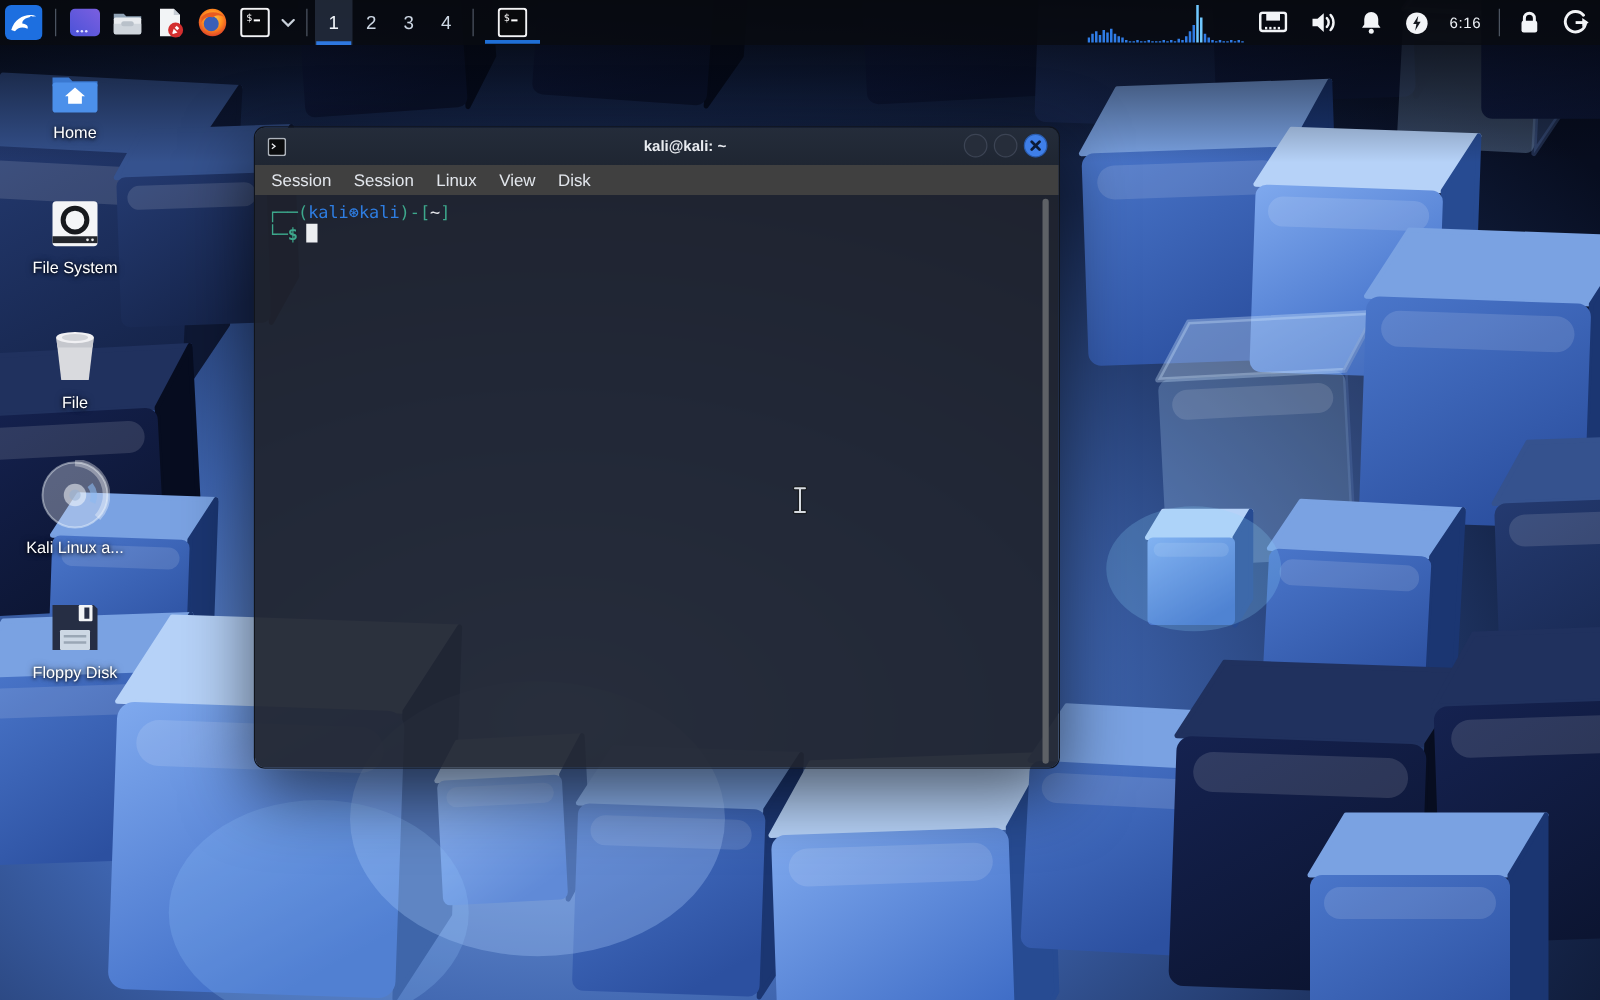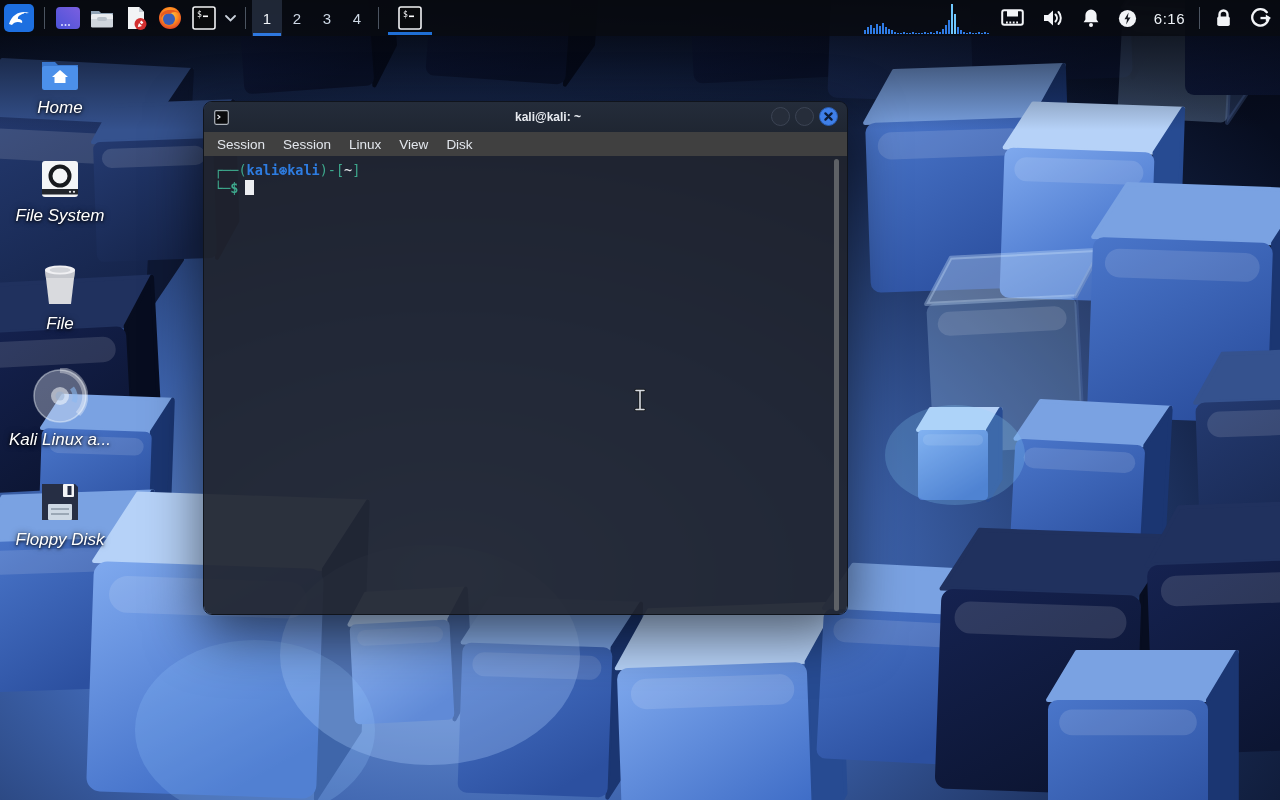--- a/index.html
+++ b/index.html
@@ -18,48 +18,48 @@
   #kali-btn { width:38px; height:36px; display:flex; align-items:center; justify-content:center; }
   .ws-cell { width:30px; height:36px; display:flex; align-items:center; justify-content:center;
              color:#cdd7e4; font-size:15px; position:relative; flex:0 0 auto; }
   .ws-cell.active { background:rgba(95,115,150,0.28); color:#f0f4f9; }
   .ws-cell.active::after { content:""; position:absolute; left:1px; right:1px; bottom:0; height:3px; background:#2e78e0; }
   .task-btn { width:50px; height:36px; display:flex; align-items:center; justify-content:center; position:relative; flex:0 0 auto; }
   .task-btn::after { content:""; position:absolute; left:3px; right:3px; bottom:1px; height:3px; background:#1f6fd6; }
   #panel-spacer { flex:1 1 auto; }
   #cpu-graph { width:128px; height:36px; flex:0 0 auto; }
   .tray-icon { height:36px; display:flex; align-items:center; justify-content:center; flex:0 0 auto; padding:0 9px; }
-  #clock { color:#eef2f7; font-size:15px; letter-spacing:0.5px; padding:0 8px; flex:0 0 auto; }
+  #clock { color:#eef2f7; font-size:12px; letter-spacing:0.5px; padding:0 8px; flex:0 0 auto; }
 
   
   .desk-item { position:absolute; left:8px; width:104px; display:flex; flex-direction:column;
                align-items:center; gap:6px; z-index:10; cursor:default; }
-  .desk-label { color:#ffffff; font-size:17px; text-align:center; white-space:nowrap;
-                text-shadow:0 1px 3px rgba(0,0,0,0.95), 0 0 6px rgba(0,0,0,0.6);font-style:italic; }
+  .desk-label { color:#ffffff; font-size:13px; text-align:center; white-space:nowrap;
+                text-shadow:0 1px 3px rgba(0,0,0,0.95), 0 0 6px rgba(0,0,0,0.6); }
 
   
   #term-win { position:absolute; left:203px; top:101px; width:645px; height:514px;
               border-radius:9px; overflow:hidden; z-index:30;
               border:1px solid #10141c; box-shadow:0 18px 55px rgba(0,0,0,0.6); }
   #titlebar { height:30px; background:linear-gradient(#242c3a,#1f2632); display:flex;
               align-items:center; position:relative; padding:0 10px; }
   #title-text { position:absolute; left:0; right:0; text-align:center; color:#e8ebf0;
                 font-size:12px; font-weight:bold; pointer-events:none;padding-left:45px; }
   .win-btn { width:19px; height:19px; border-radius:50%; margin-left:5px; flex:0 0 auto;
              display:flex; align-items:center; justify-content:center; }
   .win-btn.plain { background:#262d3a; border:1px solid #3c4454; }
   #btn-close { border:1px solid #2a5cae; }
   #win-btns { position:absolute; right:9px; top:5px; display:flex; }
   #menubar { height:24px; background:#404040; display:flex; align-items:flex-start; padding-left:4px; }
   .menu-item { color:#e2e6ec; font-size:13.5px; padding:0 9px; height:24px; display:flex; align-items:center; }
   #term-body { position:relative; height:460px; background:rgba(31,35,45,0.92); 
                font-family:"DejaVu Sans Mono", monospace; font-size:13.5px; line-height:18px;
                padding:5px 0 0 10px; }
   .pg { color:#3da88c; }
-  .pb { color:#2e7de2; font-weight:bold; }
+  .pb { color:#2e7de2; font-weight:normal; }
   .pw { color:#e4e6ea; }
   .cursor-block { display:inline-block; width:9px; height:15px; background:#eceef1;
                   vertical-align:-2px; margin-left:7px; }
   #scrollbar { position:absolute; right:8px; top:3px; bottom:5px; width:5px;
                background:#5e6166; border-radius:3px; }
   #ibeam { position:absolute; left:632px; top:388px; z-index:50; }
 </style>
 </head>
 <body>
 

